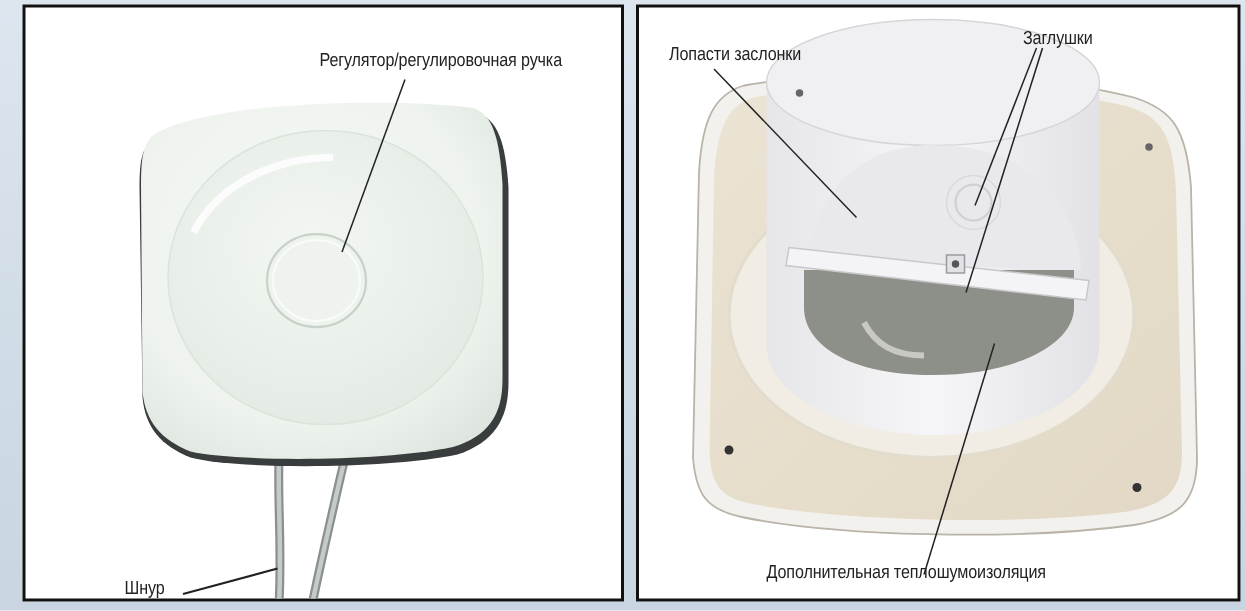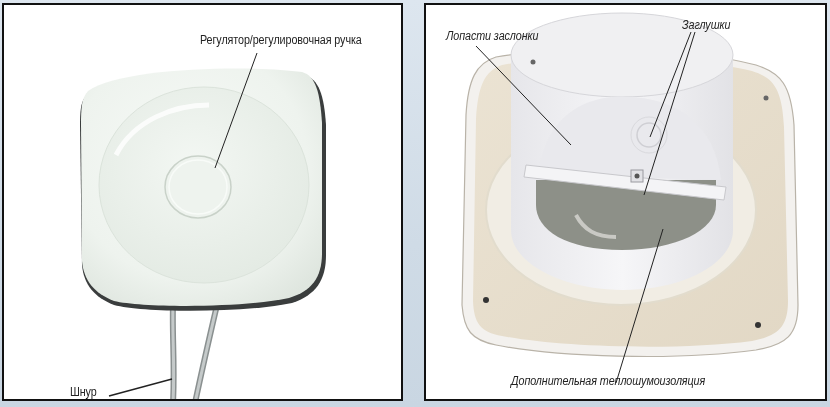--- a/index.html
+++ b/index.html
@@ -6,22 +6,22 @@
   body {
     width:830px; height:407px; overflow:hidden;
     background: linear-gradient(180deg,#dde6ef 0%,#cfdbe6 60%,#c9d6e2 100%);
     position:relative;
     font-family:"Liberation Sans", sans-serif;
   }
   .panel {
     position:absolute; top:3px; height:398px;
     background:#fff; border:2px solid #111; box-sizing:border-box; overflow:hidden;
   }
-  #panel-left { left:2px; width:401px; }
-  #panel-right { left:424px; width:403px;font-style:italic; }
+  #panel-left { left:15px; width:401px; }
+  #panel-right { left:424px; width:403px; }
   .label {
     position:absolute; font-size:12.5px; color:#222; white-space:nowrap;
     transform:scaleX(0.86); transform-origin:left top; letter-spacing:-0.1px;
   }
   svg { position:absolute; left:0; top:0; }
 </style>
 </head>
 <body>
 
 <div id="panel-left" class="panel">

